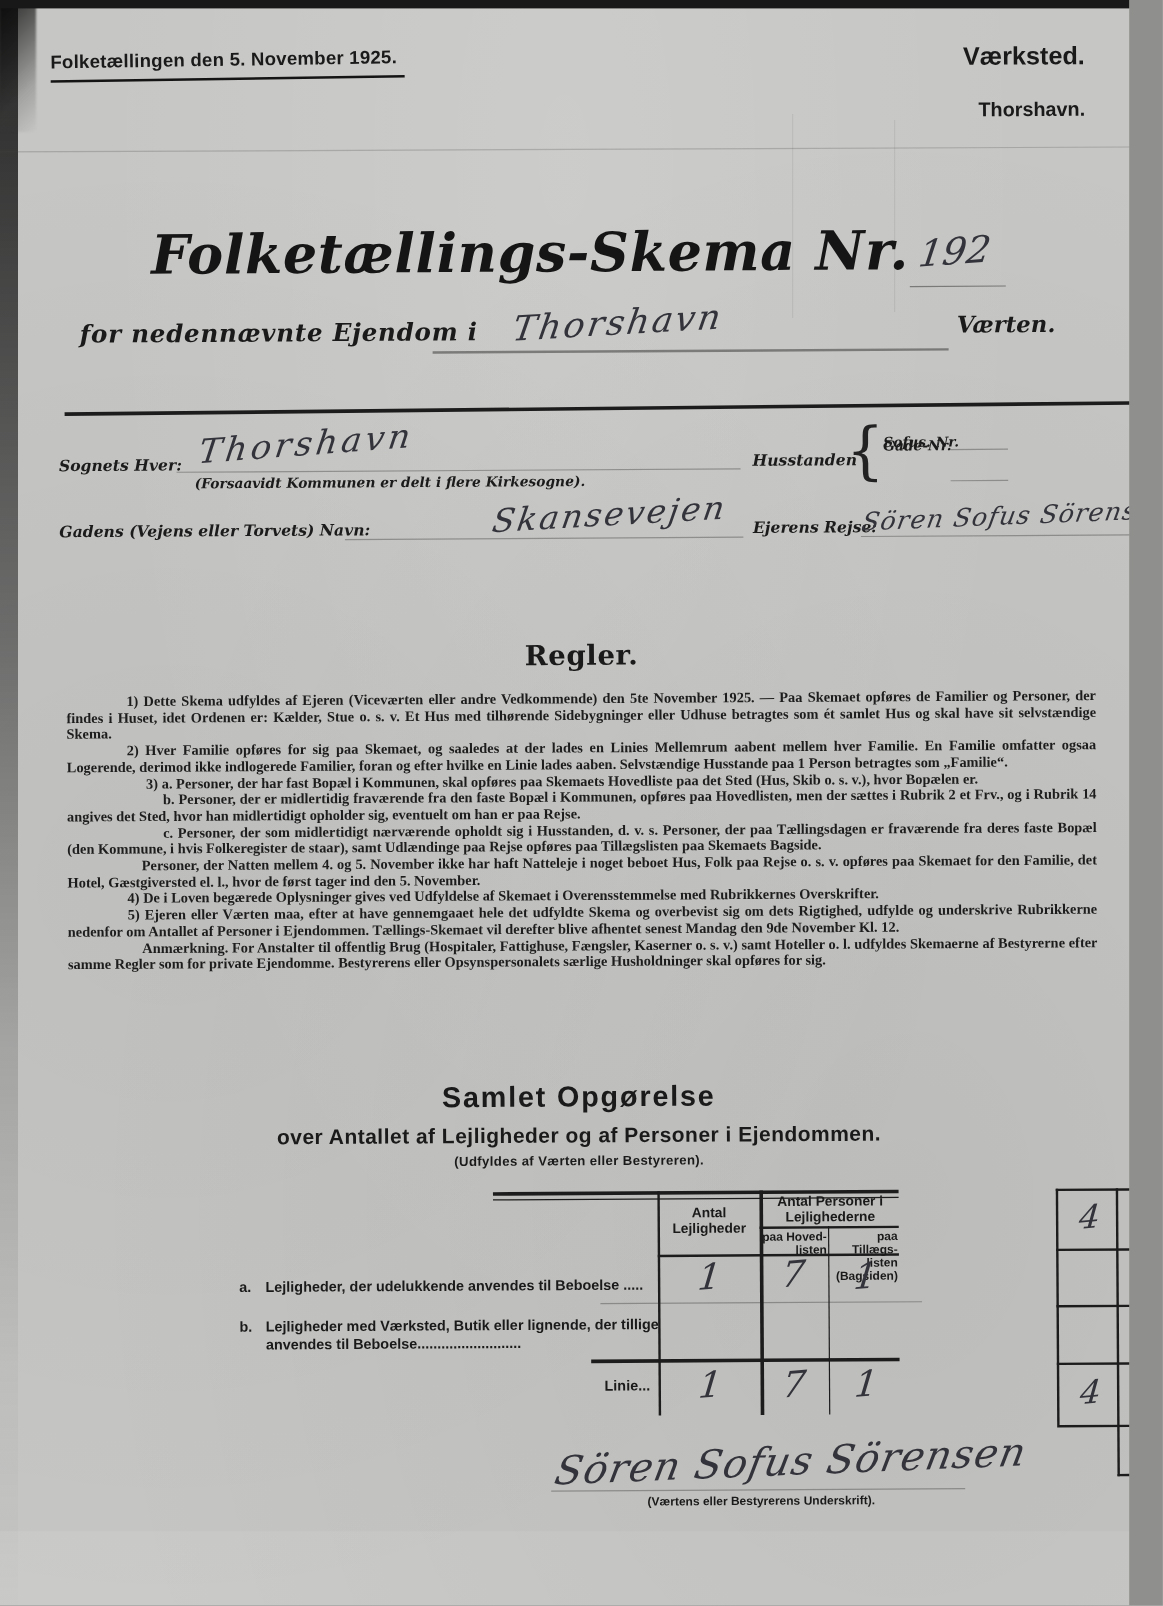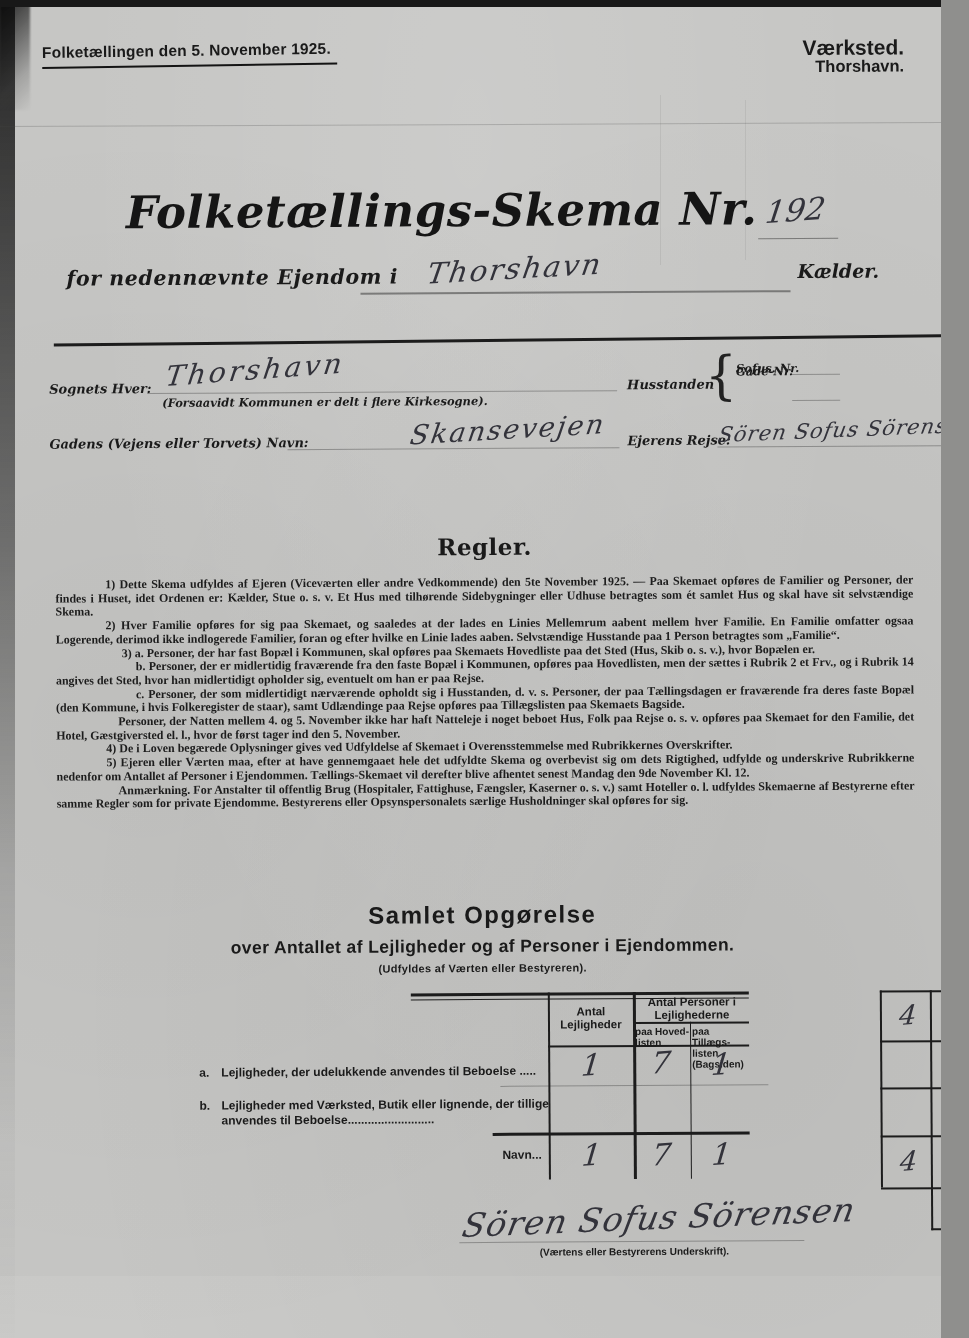--- a/index.html
+++ b/index.html
@@ -27,21 +27,21 @@
   .content{position:absolute;left:0;top:0;width:969px;height:1338px;transform:rotate(-0.35deg);transform-origin:50% 40%;}
 
   .ln{position:absolute;background:#1c1c1c;}
   .ln.gray{background:rgba(45,45,45,0.50);}
   .ln.faint{background:rgba(60,60,60,0.40);}
 
   
   .hdr-left{position:absolute;left:45px;top:40px;font:700 15.5px/18px "Liberation Sans",sans-serif;
     letter-spacing:0.2px;border-bottom:2.5px solid #141414;padding:0 6px 5px 0;transform:rotate(-0.5deg);}
   .hdr-region{position:absolute;right:62px;top:38px;font:700 21px/24px "Liberation Sans",sans-serif;text-align:right;}
-  .hdr-city{position:absolute;right:62px;top:58px;font:700 16.5px/20px "Liberation Sans",sans-serif;text-align:right;}
+  .hdr-city{position:absolute;right:62px;top:84px;font:700 16.5px/20px "Liberation Sans",sans-serif;text-align:right;}
 
   
   .title{position:absolute;left:128px;top:186px;font:700 italic 45px/50px "DejaVu Serif","Liberation Serif",serif;letter-spacing:0.5px;color:#151515;}
   .hw{font-family:"DejaVu Serif","Liberation Serif",serif;font-style:italic;font-weight:400;color:#33333b;}
   .title-number{position:absolute;left:768px;top:194px;font-size:31px;transform:skewX(-12deg) rotate(-4deg);}
   .subtitle-prefix{position:absolute;left:68px;top:264px;font:700 italic 20.5px/24px "DejaVu Serif","Liberation Serif",serif;letter-spacing:0.6px;}
   .subtitle-value{position:absolute;left:430px;top:252px;font-size:29px;transform:skewX(-12deg) rotate(-3deg);letter-spacing:2px;}
   .subtitle-suffix{position:absolute;left:799px;top:262px;font:700 italic 19px/23px "DejaVu Serif","Liberation Serif",serif;}
 
   
@@ -60,21 +60,21 @@
   .ind-a{text-indent:66px;}
   .ind-bc{text-indent:80px;}
   .ind-plain{text-indent:62px;}
 
   
   .sum-heading{position:absolute;left:0;top:901px;width:960px;text-align:center;font:700 24px/27px "Liberation Sans",sans-serif;letter-spacing:1.5px;}
   .sum-sub{position:absolute;left:0;top:936px;width:960px;text-align:center;font:700 17.5px/20px "Liberation Sans",sans-serif;letter-spacing:0.4px;}
   .sum-note{position:absolute;left:0;top:962px;width:960px;text-align:center;font:700 11px/13px "Liberation Sans",sans-serif;letter-spacing:0.3px;}
 
   .thead{position:absolute;font:700 11.5px/12.5px "Liberation Sans",sans-serif;text-align:center;}
-  .tsub{position:absolute;font:700 10px/11px "Liberation Sans",sans-serif;text-align:left;}
+  .tsub{position:absolute;font:700 10px/11px "Liberation Sans",sans-serif;text-align:right;}
   .rowlabel{position:absolute;font:700 12px/14.5px "Liberation Sans",sans-serif;}
   .rowprefix{position:absolute;font:700 12px/14.5px "Liberation Sans",sans-serif;}
   .tnum{position:absolute;font-size:30px;transform:skewX(-10deg) rotate(-4deg);text-align:center;width:40px;}
   .tallynum{position:absolute;font-size:27px;transform:skewX(-10deg) rotate(-5deg);text-align:center;width:34px;}
 
   
   .sig{position:absolute;left:460px;top:1200px;width:340px;text-align:center;font-size:33px;transform:skewX(-13deg) rotate(-2deg);letter-spacing:1px;white-space:nowrap;}
   .sig-caption{position:absolute;left:430px;top:1247px;width:400px;text-align:center;font:700 10px/12px "Liberation Sans",sans-serif;}
 </style>
 </head>
@@ -95,21 +95,21 @@
     <div class="hdr-region">Værksted.</div>
     <div class="hdr-city">Thorshavn.</div>
 
     <div class="title">Folketællings-Skema Nr.</div>
     <div class="title-number hw">192</div>
     <div class="ln gray" style="left:760px;top:240px;width:80px;height:1px;"></div>
 
     <div class="subtitle-prefix">for nedennævnte Ejendom i</div>
     <div class="hw subtitle-value">Thorshavn</div>
     <div class="ln gray" style="left:362px;top:292px;width:430px;height:1.5px;"></div>
-    <div class="subtitle-suffix">Kælder.</div>
+    <div class="subtitle-suffix">Værten.</div>
 
     <div class="ln" style="left:55px;top:339px;width:890px;height:3px;transform:rotate(-0.25deg);"></div>
 
     <div class="flabel" style="left:50px;top:379px;">Sognets Hver:</div>
     <div class="hw hw-parish">Thorshavn</div>
     <div class="ln faint" style="left:148px;top:391px;width:470px;height:1px;"></div>
     <div class="fnote" style="left:163px;top:395px;">(Forsaavidt Kommunen er delt i flere Kirkesogne).</div>
 
     <div class="flabel" style="left:628px;top:378px;">Husstanden</div>
     <div class="brace">{</div>
@@ -159,21 +159,21 @@
 
     <div class="rowprefix" style="left:196px;top:1064px;">a.</div>
     <div class="rowlabel" style="left:218px;top:1064px;width:330px;">Lejligheder, der udelukkende anvendes til Beboelse .....</div>
     <div class="hw tnum" style="left:568px;top:1048px;">1</div>
     <div class="hw tnum" style="left:638px;top:1046px;">7</div>
     <div class="hw tnum" style="left:698px;top:1048px;">1</div>
 
     <div class="rowprefix" style="left:196px;top:1097px;">b.</div>
     <div class="rowlabel" style="left:218px;top:1097px;width:332px;">Lejligheder med Værksted, Butik eller lignende, der tillige anvendes til Beboelse..........................</div>
 
-    <div class="rowlabel" style="left:478px;top:1148px;width:60px;text-align:right;">Navn...</div>
+    <div class="rowlabel" style="left:478px;top:1148px;width:60px;text-align:right;">Linie...</div>
     <div class="hw tnum" style="left:568px;top:1138px;">1</div>
     <div class="hw tnum" style="left:638px;top:1138px;">7</div>
     <div class="hw tnum" style="left:698px;top:1138px;">1</div>
 
     <div class="ln" style="left:877px;top:993px;width:2px;height:197px;"></div>
     <div class="ln" style="left:927px;top:993px;width:2px;height:240px;"></div>
     <div class="ln" style="left:877px;top:993px;width:92px;height:2px;"></div>
     <div class="ln" style="left:877px;top:1043px;width:92px;height:2px;"></div>
     <div class="ln" style="left:877px;top:1090px;width:92px;height:2px;"></div>
     <div class="ln" style="left:877px;top:1138px;width:92px;height:2px;"></div>

